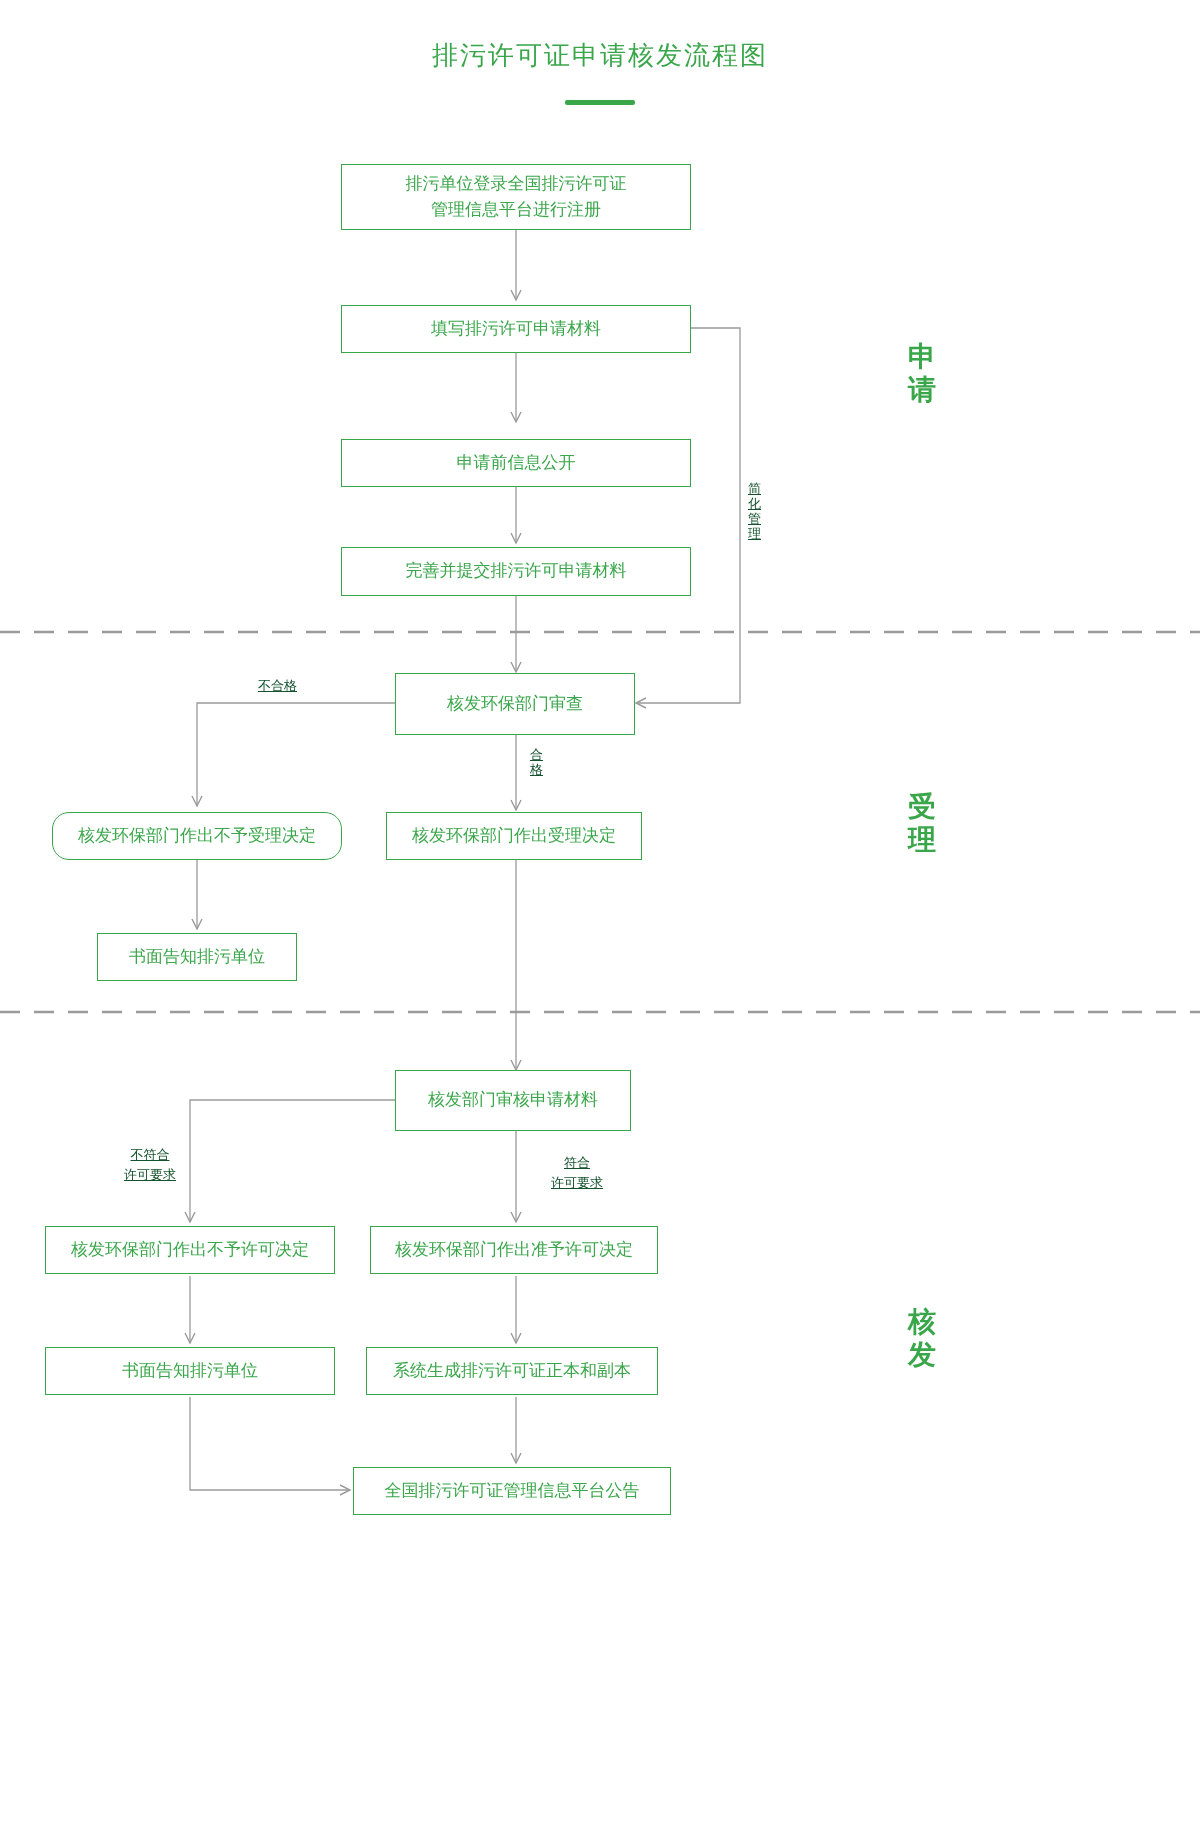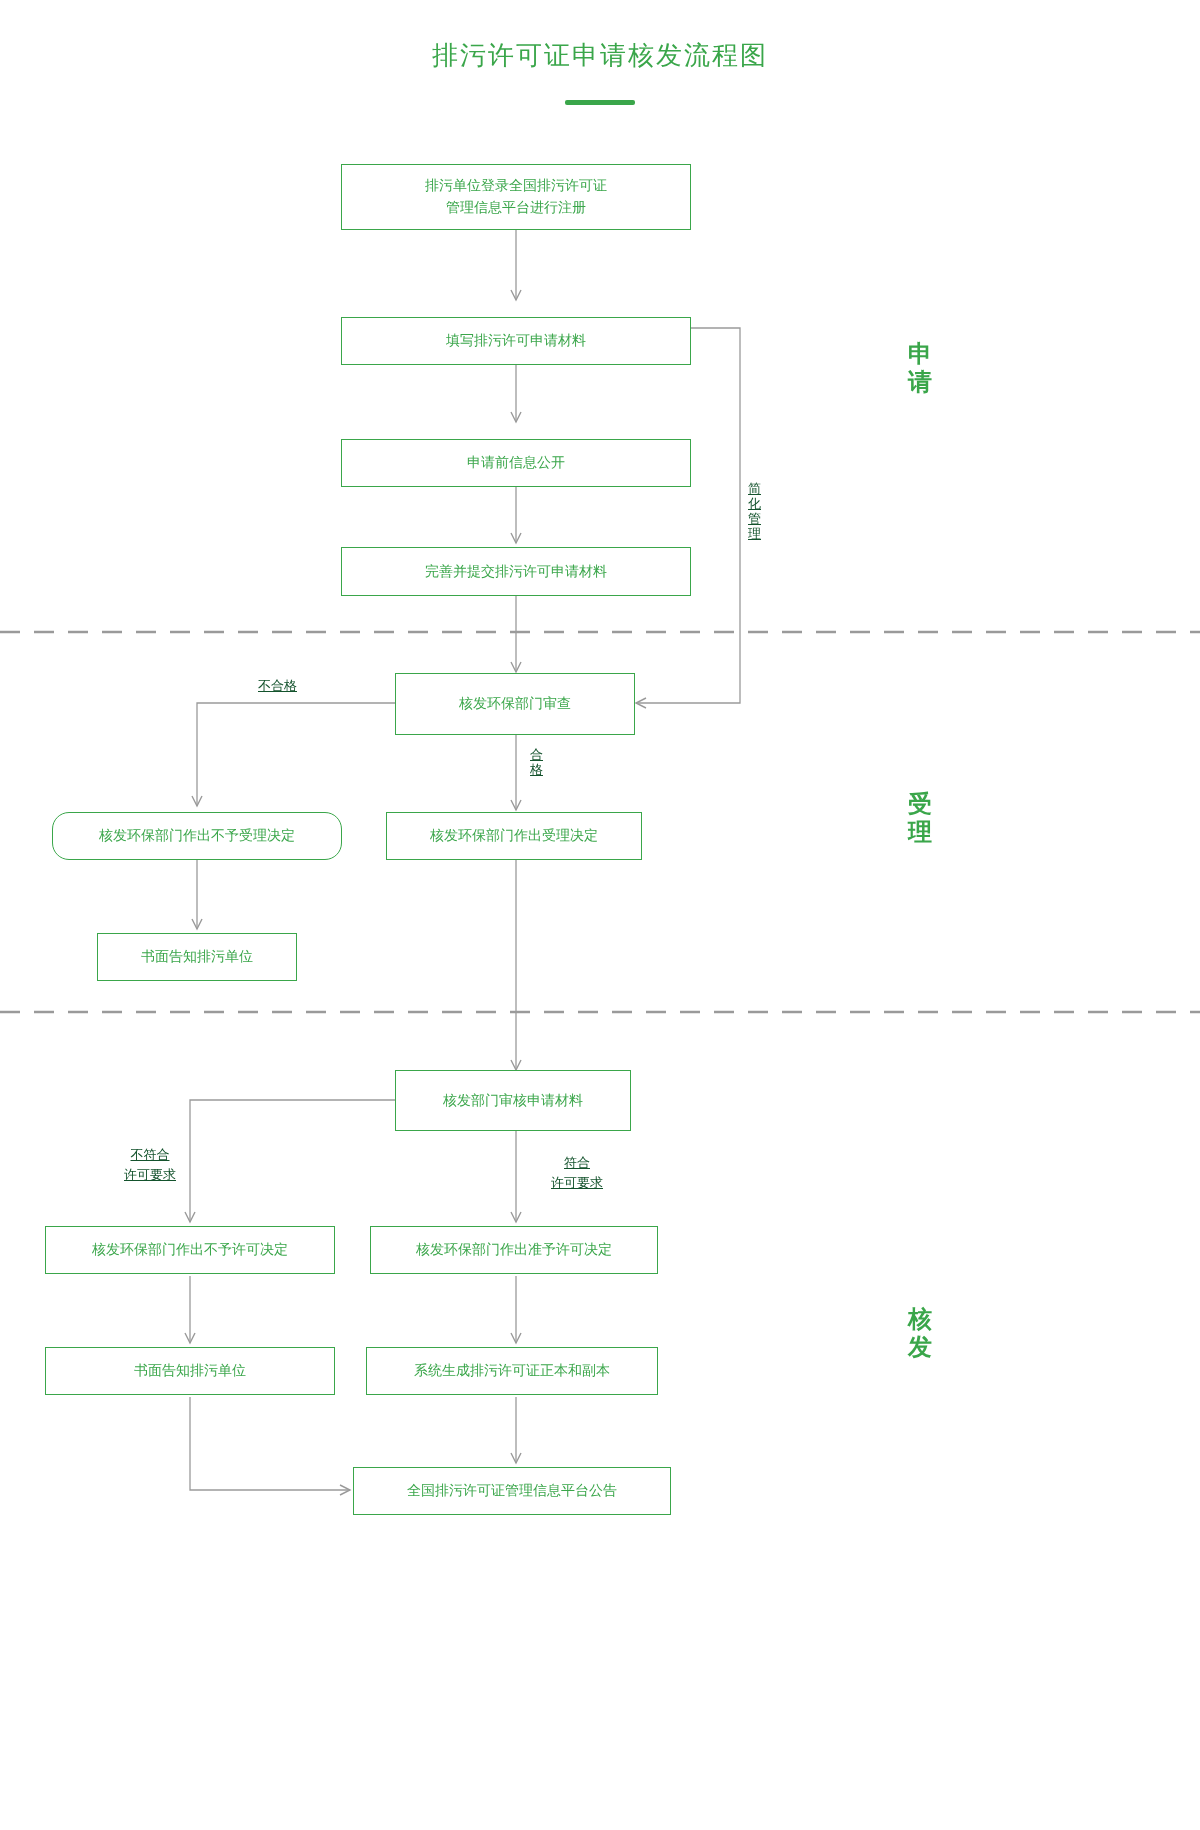--- a/index.html
+++ b/index.html
@@ -20,38 +20,38 @@
   .title-rule{
     position:absolute;left:600px;top:100px;margin-left:-35px;
     width:70px;height:5px;background:#3aa64a;border-radius:2px;
   }
 
   .node{
     position:absolute;
     border:1.5px solid #3aa64a;
     background:#ffffff;
     color:#3aa64a;
-    font-size:14px;
+    font-size:17px;
     display:flex;align-items:center;justify-content:center;
     text-align:center;
     line-height:1.55;
     box-sizing:border-box;
     padding:16px 8px;
   }
 
   .edge-label{
     position:absolute;color:#14532d;font-size:13px;line-height:1.5;
     text-align:center;white-space:nowrap;text-decoration:underline;
   }
   .edge-label.vert{
     white-space:normal;width:1em;word-break:break-all;line-height:1.15;
   }
 
   .stage{
-    position:absolute;color:#3aa64a;font-size:24px;font-weight:bold;
+    position:absolute;color:#3aa64a;font-size:28px;font-weight:bold;
     width:1em;word-break:break-all;text-align:center;line-height:1.18;
   }
 </style>
 </head>
 <body>
 
 <div id="canvas">
 
   <div class="title">排污许可证申请核发流程图</div>
   <div class="title-rule"></div>
@@ -101,21 +101,21 @@
     </g>
   </svg>
 
   <div class="node" style="left:341px;top:164px;width:350px;height:66px;">
     <span>
       <span>排污单位登录全国排污许可证</span><br>
       <span>管理信息平台进行注册</span>
     </span>
   </div>
 
-  <div class="node" style="left:341px;top:305px;width:350px;height:48px;margin-top:12px;">填写排污许可申请材料</div>
+  <div class="node" style="left:341px;top:305px;width:350px;height:48px;">填写排污许可申请材料</div>
 
   <div class="node" style="left:341px;top:426px;width:350px;height:48px;margin-top:13px;">申请前信息公开</div>
 
   <div class="node" style="left:341px;top:547px;width:350px;height:49px;">完善并提交排污许可申请材料</div>
 
   <div class="node" style="left:395px;top:673px;width:240px;height:62px;">核发环保部门审查</div>
 
   <div class="node" style="left:52px;top:812px;width:290px;height:48px;border-radius:17px;">核发环保部门作出不予受理决定</div>
 
   <div class="node" style="left:386px;top:812px;width:256px;height:48px;">核发环保部门作出受理决定</div>

